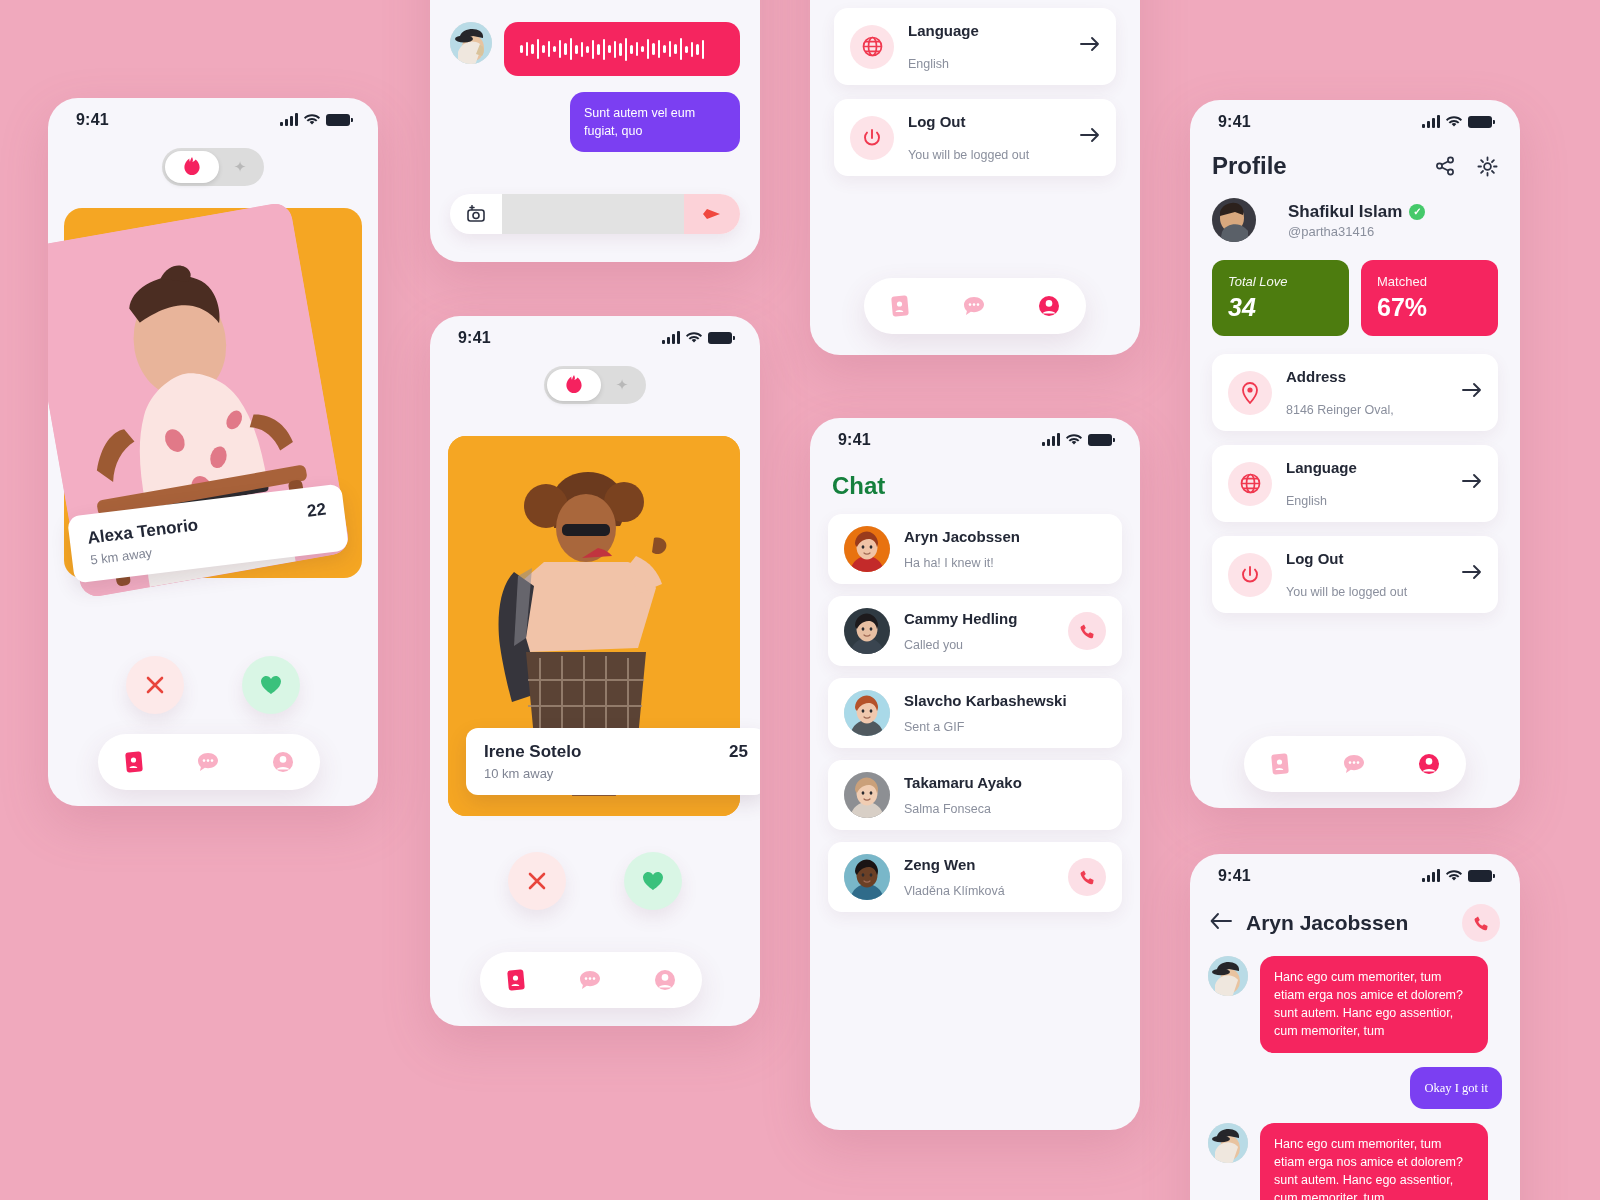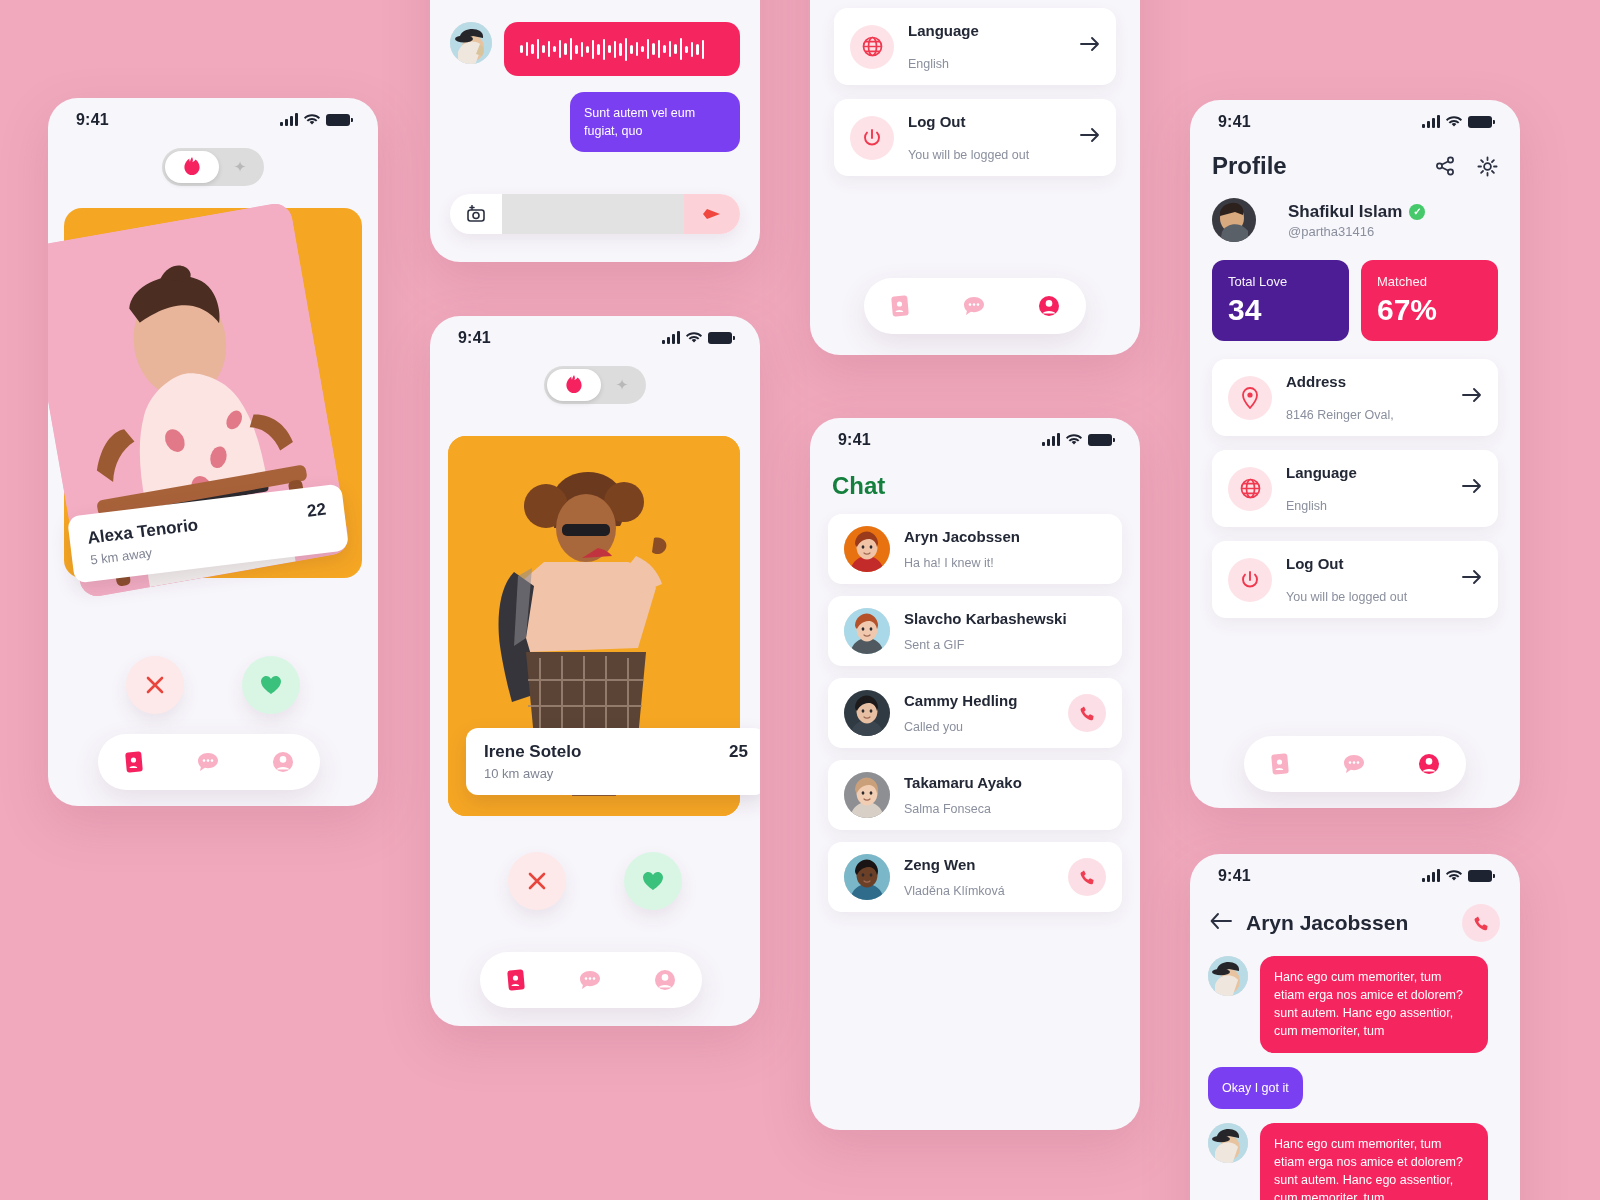--- a/index.html
+++ b/index.html
@@ -166,21 +166,21 @@
   .prof-title { font-size: 24px; font-weight: bold; color:#232836; }
   .prof-ic { color:#2b3142; display:flex; align-items:center; }
   .prof-user { display:flex; align-items:center; }
   .prof-name { font-size: 17px; font-weight: bold; color:#232836; display:flex; align-items:center; gap:7px; }
   .verified { width:16px; height:16px; border-radius:50%; background:#45c96a; color:#fff;
               font-size:10px; display:flex; align-items:center; justify-content:center; }
   .prof-handle { font-size: 13px; color:#8a8f9d; margin-top:2px; }
   .stats { display:flex; gap: 12px; }
   .stat { flex:1; border-radius: 12px; padding: 14px 16px; color:#fff; }
   .stat-label { font-size: 13px; opacity:.95; }
-  .stat-value { font-size: 30px; font-weight: bold; margin-top: 4px; }
+  .stat-value { font-size: 25px; font-weight: bold; margin-top: 4px; }
 
   
   .ph { width:100%; height:100%; display:block; }
 </style>
 </head>
 <body>
 
 <div class="canvas">
 
   <div class="phone" style="left:48px; top:98px; width:330px; height:708px;">
@@ -558,54 +558,54 @@
             </svg>
           </div>
           <div class="chat-meta">
             <div class="chat-name">Aryn Jacobssen</div>
             <div class="chat-prev">Ha ha! I knew it!</div>
           </div>
         </div>
         <div class="chat-row">
           <div class="avatar">
             <svg class="ph" viewBox="0 0 46 46" preserveAspectRatio="xMidYMid slice">
+              <rect width="46" height="46" fill="#2f3a42"></rect>
+              <path d="M6 46c2-11 9-16 17-16s15 5 17 16z" fill="#3a4550"></path>
+              <ellipse cx="23" cy="21" rx="10.5" ry="12.5" fill="#e7bfa2"></ellipse>
+              <path d="M11 17c1-9 9-13 15-11 5 2 8 7 8 11 0 2-1 4-1 4s-1-7-7-8c-7-1-12 5-13 8-1-1-2-2-2-4z" fill="#1d1a1c"></path>
+              <ellipse cx="19" cy="21" rx="1.4" ry="1.7" fill="#2b2b2f"></ellipse>
+              <ellipse cx="27" cy="21" rx="1.4" ry="1.7" fill="#2b2b2f"></ellipse>
+              <path d="M20 27c1.6 1.6 4.4 1.6 6 0" stroke="#a06a55" stroke-width="1.2" fill="none" stroke-linecap="round"></path>
+            </svg>
+          </div>
+          <div class="chat-meta">
+            <div class="chat-name">Cammy Hedling</div>
+            <div class="chat-prev">Called you</div>
+          </div>
+          <div class="call-btn">
+            <svg width="17" height="17" viewBox="0 0 17 17">
+              <path d="M5 1.4 6.8 5 5.2 6.7c.9 2 2.1 3.2 4.1 4.1l1.7-1.6 3.6 1.8-.5 3c-.2 1-1.1 1.5-2.1 1.3C7.4 14.3 2.7 9.6 1.6 5.1 1.4 4.1 1.9 3.2 2.9 3z" fill="#ef3d52"></path>
+            </svg>
+          </div>
+        </div>
+        <div class="chat-row">
+          <div class="avatar">
+            <svg class="ph" viewBox="0 0 46 46" preserveAspectRatio="xMidYMid slice">
               <rect width="46" height="46" fill="#a9d9e8"></rect>
               <path d="M6 46c2-11 9-16 17-16s15 5 17 16z" fill="#50595f"></path>
               <ellipse cx="23" cy="21" rx="10.5" ry="12.5" fill="#f0c8ae"></ellipse>
               <path d="M11 17c1-9 9-13 15-11 5 2 8 7 8 11 0 2-1 4-1 4s-1-7-7-8c-7-1-12 5-13 8-1-1-2-2-2-4z" fill="#b5522a"></path>
               <ellipse cx="19" cy="21" rx="1.4" ry="1.7" fill="#2b2b2f"></ellipse>
               <ellipse cx="27" cy="21" rx="1.4" ry="1.7" fill="#2b2b2f"></ellipse>
               <path d="M20 27c1.6 1.6 4.4 1.6 6 0" stroke="#a06a55" stroke-width="1.2" fill="none" stroke-linecap="round"></path>
             </svg>
           </div>
           <div class="chat-meta">
             <div class="chat-name">Slavcho Karbashewski</div>
             <div class="chat-prev">Sent a GIF</div>
-          </div>
-        </div>
-        <div class="chat-row">
-          <div class="avatar">
-            <svg class="ph" viewBox="0 0 46 46" preserveAspectRatio="xMidYMid slice">
-              <rect width="46" height="46" fill="#2f3a42"></rect>
-              <path d="M6 46c2-11 9-16 17-16s15 5 17 16z" fill="#3a4550"></path>
-              <ellipse cx="23" cy="21" rx="10.5" ry="12.5" fill="#e7bfa2"></ellipse>
-              <path d="M11 17c1-9 9-13 15-11 5 2 8 7 8 11 0 2-1 4-1 4s-1-7-7-8c-7-1-12 5-13 8-1-1-2-2-2-4z" fill="#1d1a1c"></path>
-              <ellipse cx="19" cy="21" rx="1.4" ry="1.7" fill="#2b2b2f"></ellipse>
-              <ellipse cx="27" cy="21" rx="1.4" ry="1.7" fill="#2b2b2f"></ellipse>
-              <path d="M20 27c1.6 1.6 4.4 1.6 6 0" stroke="#a06a55" stroke-width="1.2" fill="none" stroke-linecap="round"></path>
-            </svg>
-          </div>
-          <div class="chat-meta">
-            <div class="chat-name">Cammy Hedling</div>
-            <div class="chat-prev">Called you</div>
-          </div>
-          <div class="call-btn">
-            <svg width="17" height="17" viewBox="0 0 17 17">
-              <path d="M5 1.4 6.8 5 5.2 6.7c.9 2 2.1 3.2 4.1 4.1l1.7-1.6 3.6 1.8-.5 3c-.2 1-1.1 1.5-2.1 1.3C7.4 14.3 2.7 9.6 1.6 5.1 1.4 4.1 1.9 3.2 2.9 3z" fill="#ef3d52"></path>
-            </svg>
           </div>
         </div>
         <div class="chat-row">
           <div class="avatar">
             <svg class="ph" viewBox="0 0 46 46" preserveAspectRatio="xMidYMid slice">
               <rect width="46" height="46" fill="#8d8f93"></rect>
               <path d="M6 46c2-11 9-16 17-16s15 5 17 16z" fill="#d8cfc6"></path>
               <ellipse cx="23" cy="21" rx="10.5" ry="12.5" fill="#f0cdb3"></ellipse>
               <path d="M11 17c1-9 9-13 15-11 5 2 8 7 8 11 0 2-1 4-1 4s-1-7-7-8c-7-1-12 5-13 8-1-1-2-2-2-4z" fill="#caa07a"></path>
               <ellipse cx="19" cy="21" rx="1.4" ry="1.7" fill="#2b2b2f"></ellipse>
@@ -696,21 +696,21 @@
         <div style="margin-left:32px;">
           <div class="prof-name">
             <span>Shafikul Islam</span>
             <span class="verified">✓</span>
           </div>
           <div class="prof-handle">@partha31416</div>
         </div>
       </div>
 
       <div class="stats" style="margin-top:18px;">
-        <div class="stat" style="background:#4c1d95;">
+        <div class="stat" style="background:#4d7c0f;font-style:italic;">
           <div class="stat-label">Total Love</div>
           <div class="stat-value">34</div>
         </div>
         <div class="stat" style="background:#f5255f;">
           <div class="stat-label">Matched</div>
           <div class="stat-value">67%</div>
         </div>
       </div>
 
       <div style="margin-top:18px; display:flex; flex-direction:column; gap:14px;">
@@ -834,21 +834,21 @@
             <svg class="ph" viewBox="0 0 40 40">
               <rect width="40" height="40" fill="#b9dbe6"></rect>
               <ellipse cx="22" cy="25" rx="10" ry="12" fill="#e8c3a0"></ellipse>
               <path d="M7 29c3-9 12-11 17-9 4 1 6 4 6 4s-7 21-7 21H7z" fill="#efe7de"></path>
               <path d="M9 13c2-7 13-9 19-5 4 3 3 7 3 7l-10-2-12 4z" fill="#26262a"></path>
               <ellipse cx="13" cy="16" rx="9" ry="3.2" fill="#26262a"></ellipse>
             </svg>
           </div>
           <div class="bub-in" style="max-width: 228px;">Hanc ego cum memoriter, tum etiam erga nos amice et dolorem? sunt autem. Hanc ego assentior, cum memoriter, tum</div>
         </div>
-        <div style="display: flex; align-items: flex-start; gap: 12px; ">
+        <div style="display: flex; align-items: flex-start; gap: 12px; justify-content: flex-end; font-family: Liberation Serif, serif;">
           <div class="bub-out" style="max-width: 130px;">Okay I got it</div>
         </div>
         <div style="display: flex; align-items: flex-start; gap: 12px;">
           <div class="avatar" style="width: 40px; height: 40px;">
             <svg class="ph" viewBox="0 0 40 40">
               <rect width="40" height="40" fill="#b9dbe6"></rect>
               <ellipse cx="22" cy="25" rx="10" ry="12" fill="#e8c3a0"></ellipse>
               <path d="M7 29c3-9 12-11 17-9 4 1 6 4 6 4s-7 21-7 21H7z" fill="#efe7de"></path>
               <path d="M9 13c2-7 13-9 19-5 4 3 3 7 3 7l-10-2-12 4z" fill="#26262a"></path>
               <ellipse cx="13" cy="16" rx="9" ry="3.2" fill="#26262a"></ellipse>

